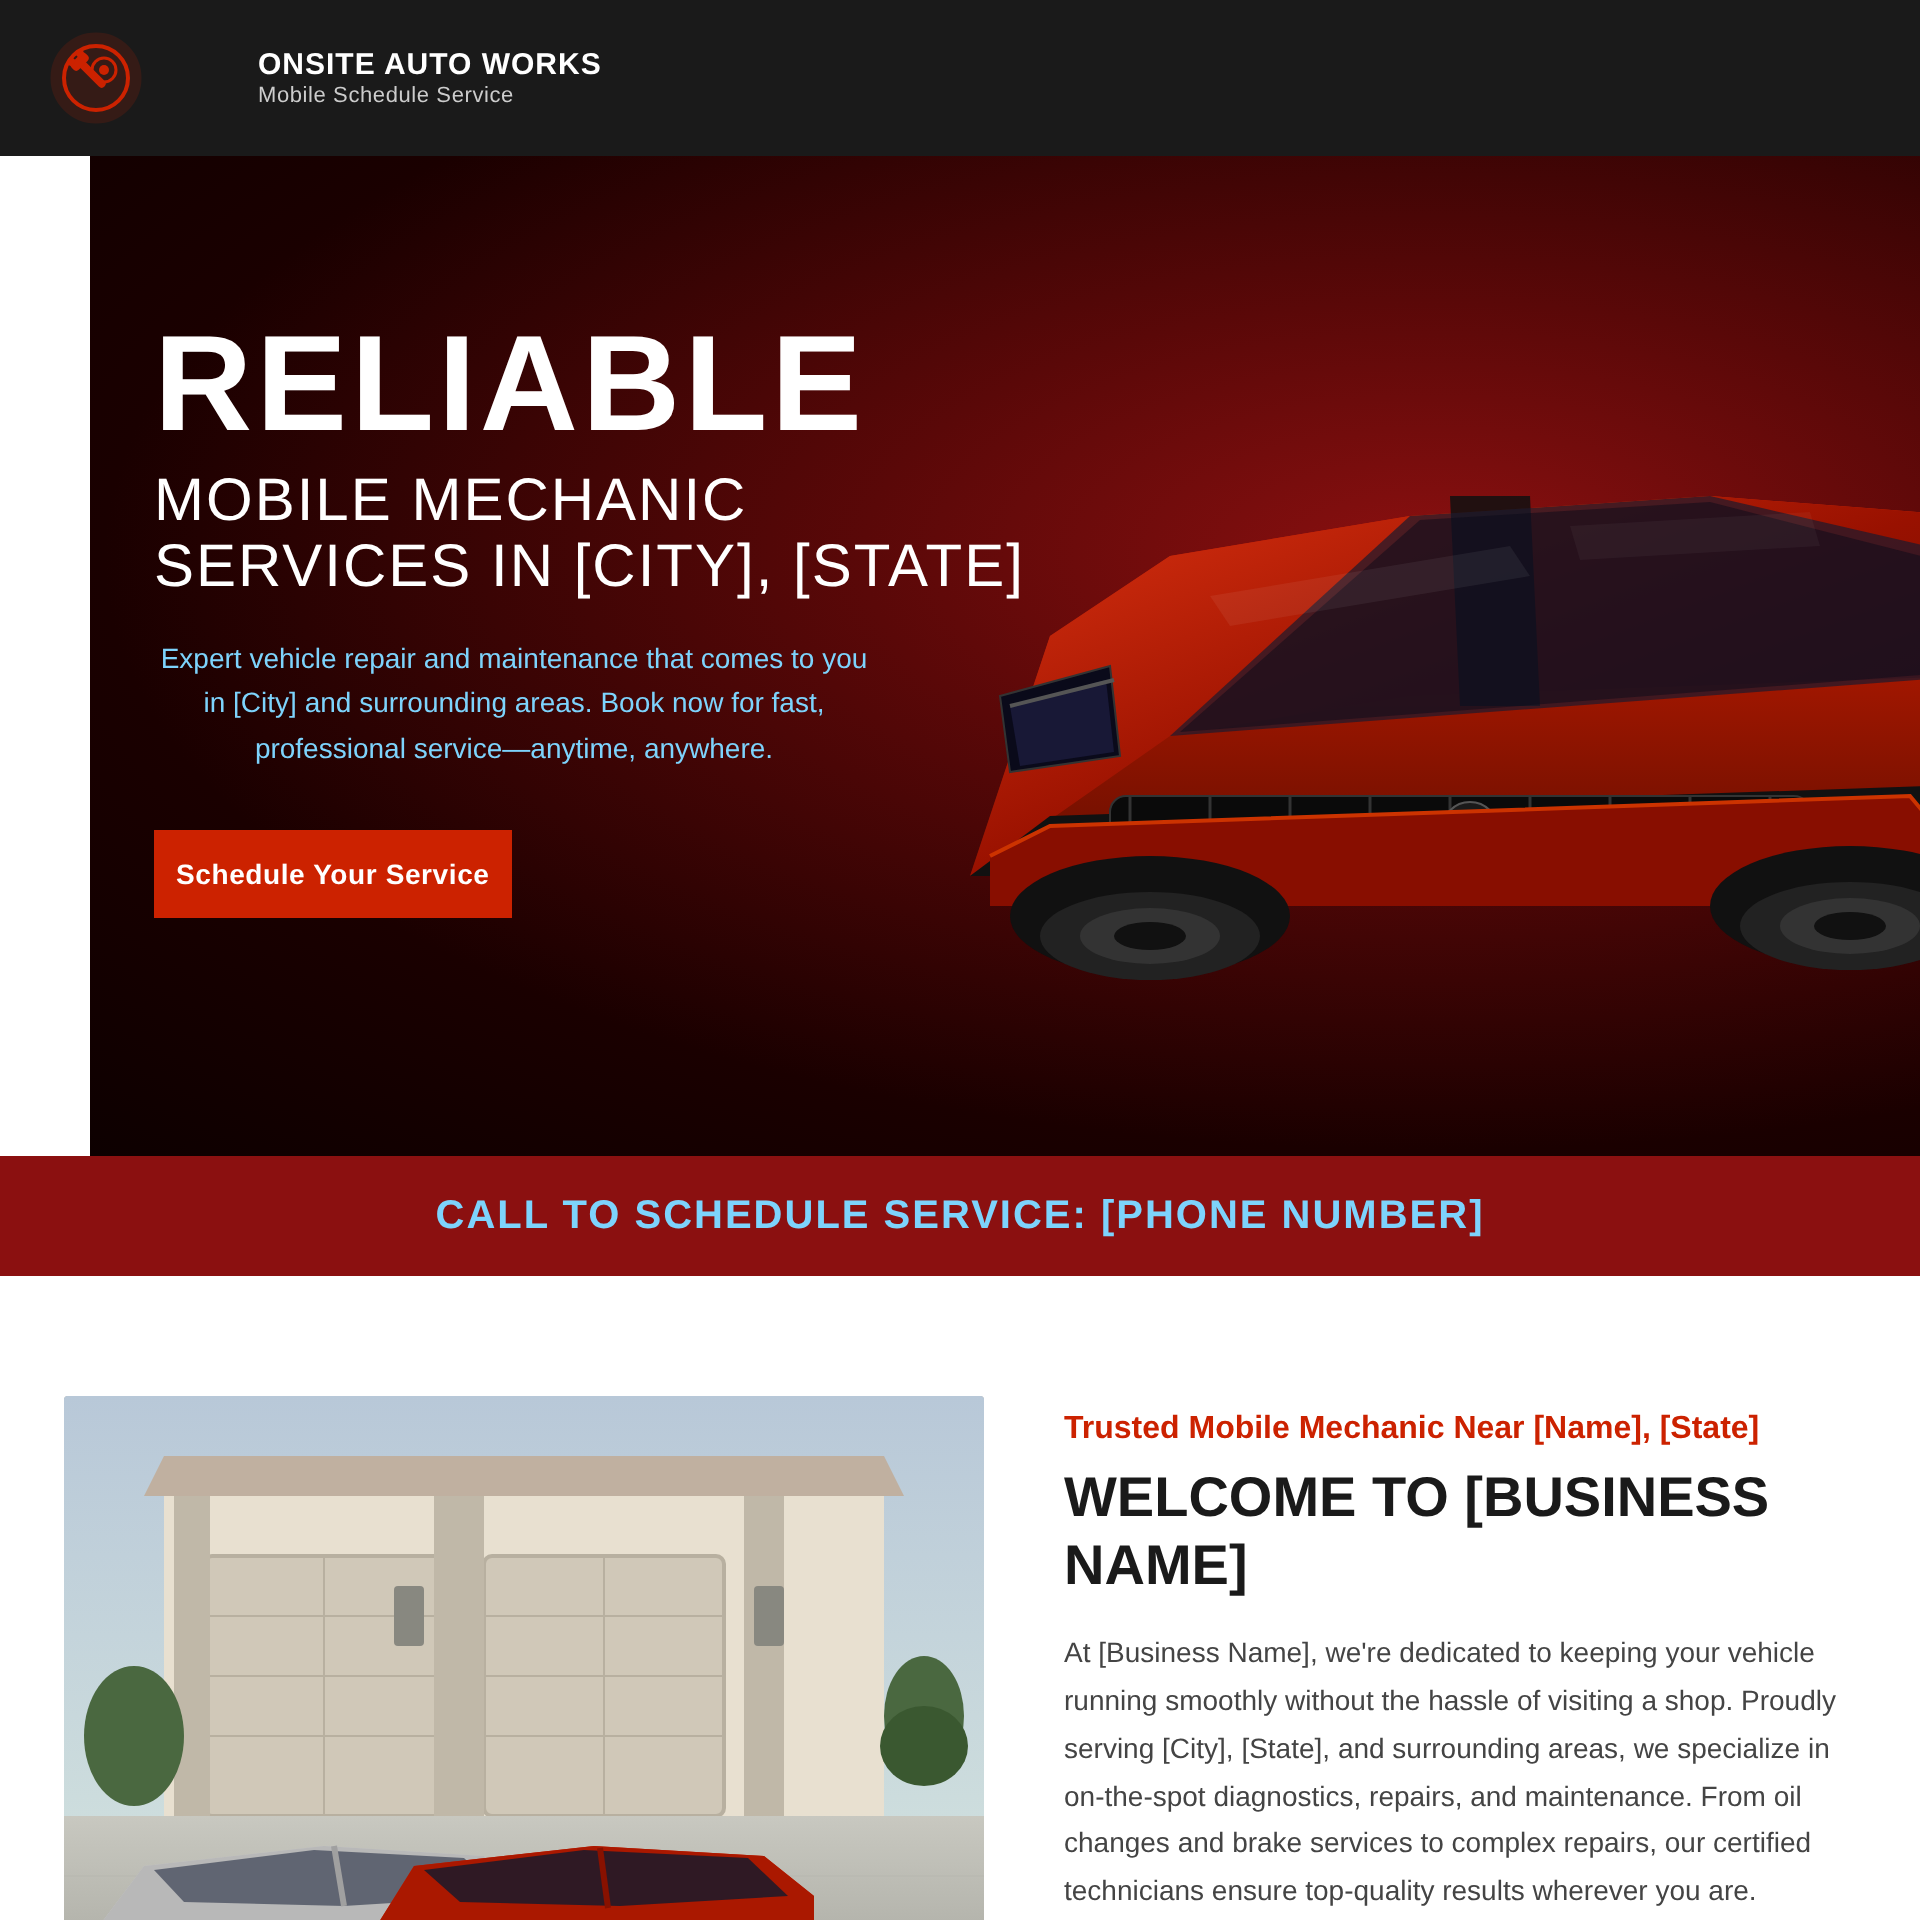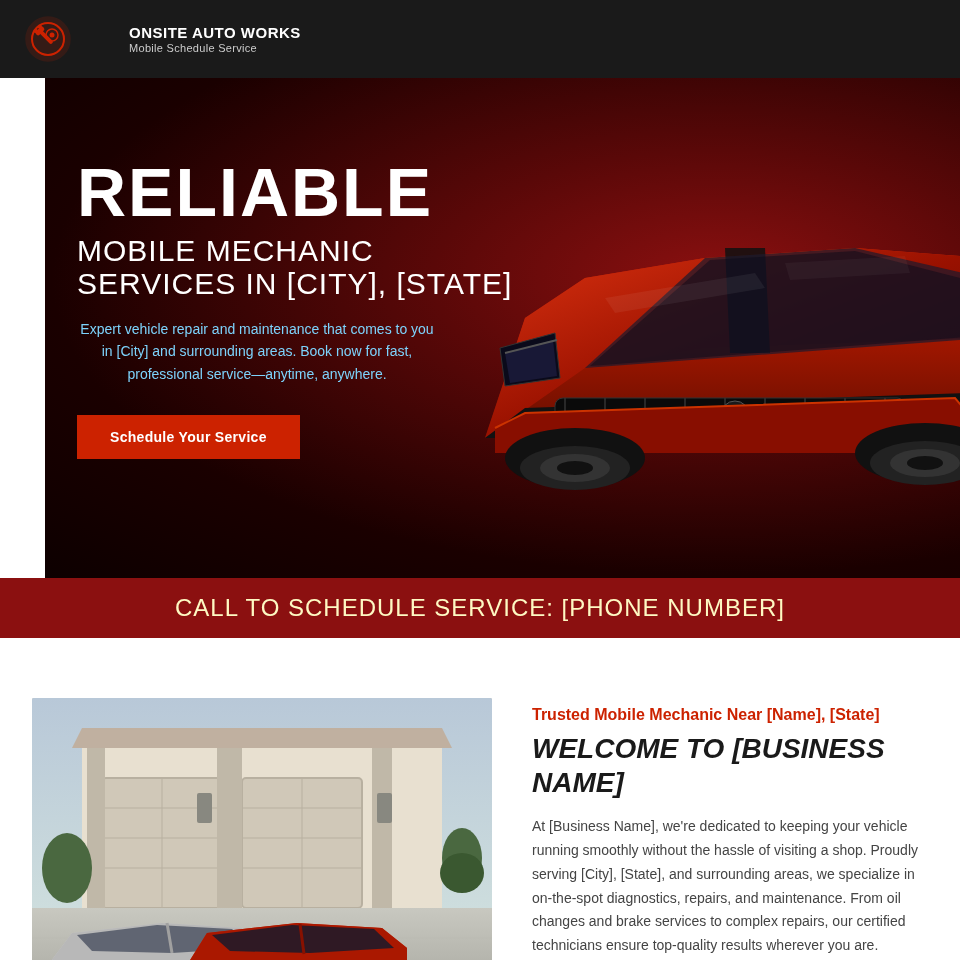--- a/index.html
+++ b/index.html
@@ -110,41 +110,41 @@
       font-size: 14px;
       line-height: 1.6;
       margin-bottom: 30px;
       max-width: 360px;
       text-align: center;
     }
     .btn-schedule {
       background: #cc2200;
       color: #ffffff;
       border: none;
-      padding: 14px 33px;
+      padding: 14px 11px;
       font-size: 14px;
       font-weight: 700;
       cursor: pointer;
       text-transform: none;
       letter-spacing: 0.3px;
     }
 
     
     .call-bar {
       background: #8b1010;
       width: 960px;
       height: 60px;
       display: flex;
       align-items: center;
       justify-content: center;
     }
     .call-bar-text {
-      color: #fef9c3;
-      font-size: 24px;
-      font-weight: 400;
+      color: #7dd3fc;
+      font-size: 20px;
+      font-weight: 700;
       letter-spacing: 1px;
       text-transform: uppercase;
     }
 
     
     .about-section {
       background: #ffffff;
       display: flex;
       padding: 60px 32px;
       gap: 40px;
@@ -178,21 +178,20 @@
       font-weight: 700;
       margin-bottom: 8px;
     }
     .about-welcome {
       color: #1a1a1a;
       font-size: 28px;
       font-weight: 900;
       text-transform: uppercase;
       margin-bottom: 16px;
       line-height: 1.2;
-      font-style: italic;
     }
     .about-description {
       color: #444444;
       font-size: 14px;
       line-height: 1.7;
       margin-bottom: 28px;
     }
   </style>
 </head>
 <body>

